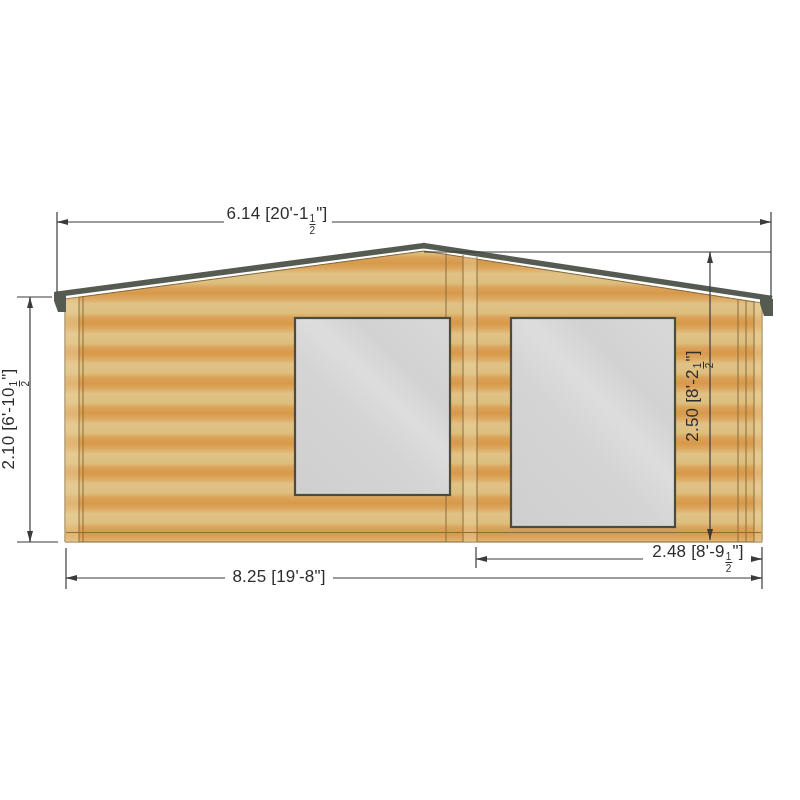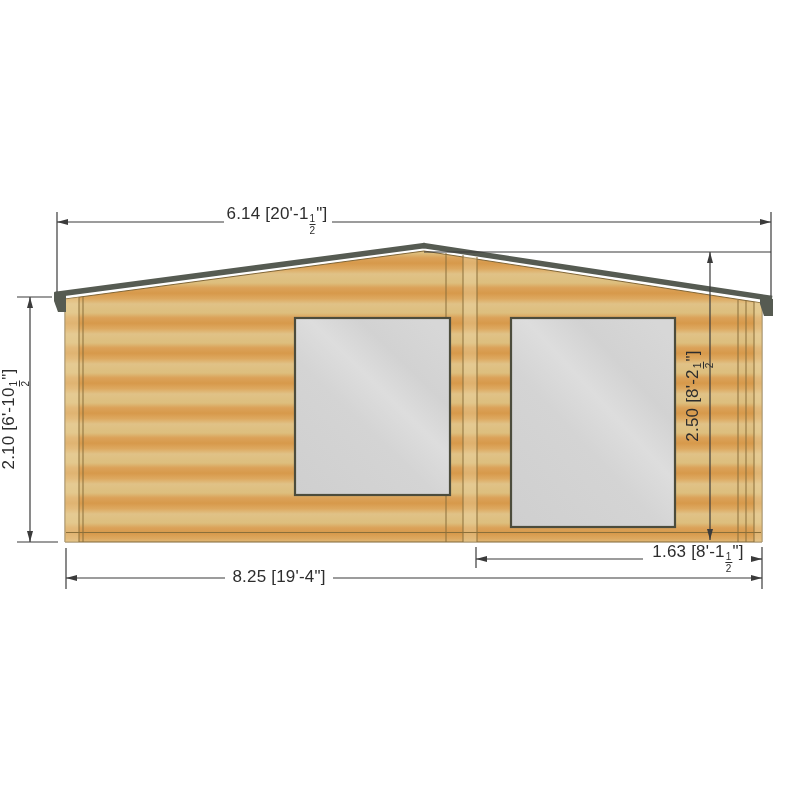--- a/index.html
+++ b/index.html
@@ -151,25 +151,25 @@
 
   <div class="dim-label vert" style="left:699px;top:396px;">
     <span>2.50</span>
     <span>[8'-2</span><span class="frac">
         <span class="num">1</span>
         <span class="den">2</span>
       </span><span>"]</span>
   </div>
 
   <div class="dim-label center" style="left:698px;top:558px;">
-    <span>1.63</span>
-    <span>[8'-1</span><span class="frac">
+    <span>2.48</span>
+    <span>[8'-9</span><span class="frac">
         <span class="num">1</span>
         <span class="den">2</span>
       </span><span>"]</span>
   </div>
 
   <div class="dim-label center" style="left:279px;top:577px;">
     <span>8.25</span>
-    <span>[19'-4</span><span>"]</span>
+    <span>[19'-8</span><span>"]</span>
   </div>
 
 </div>
 
 </body></html>

